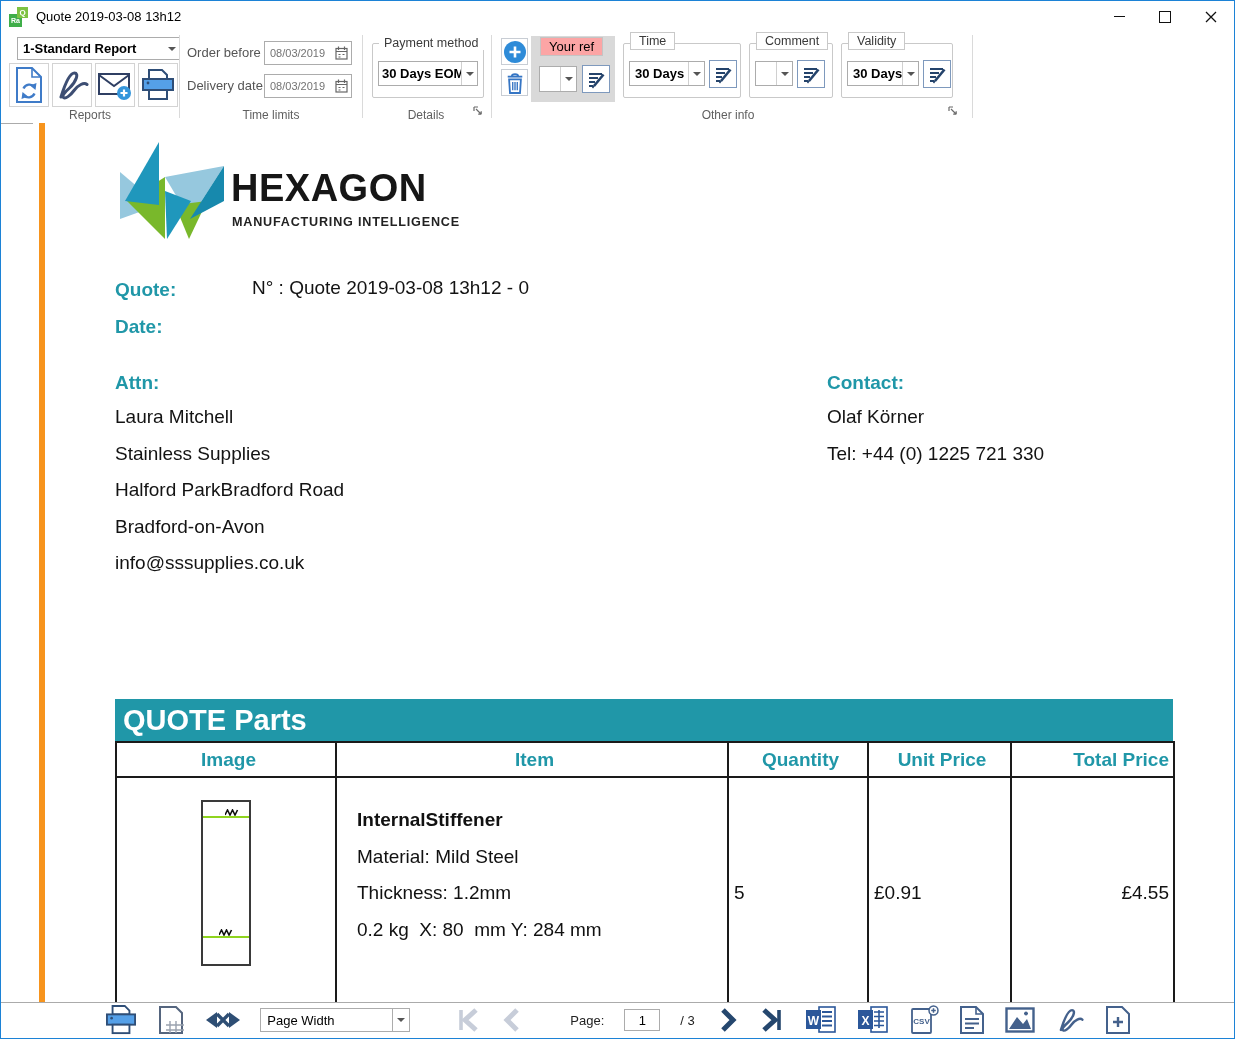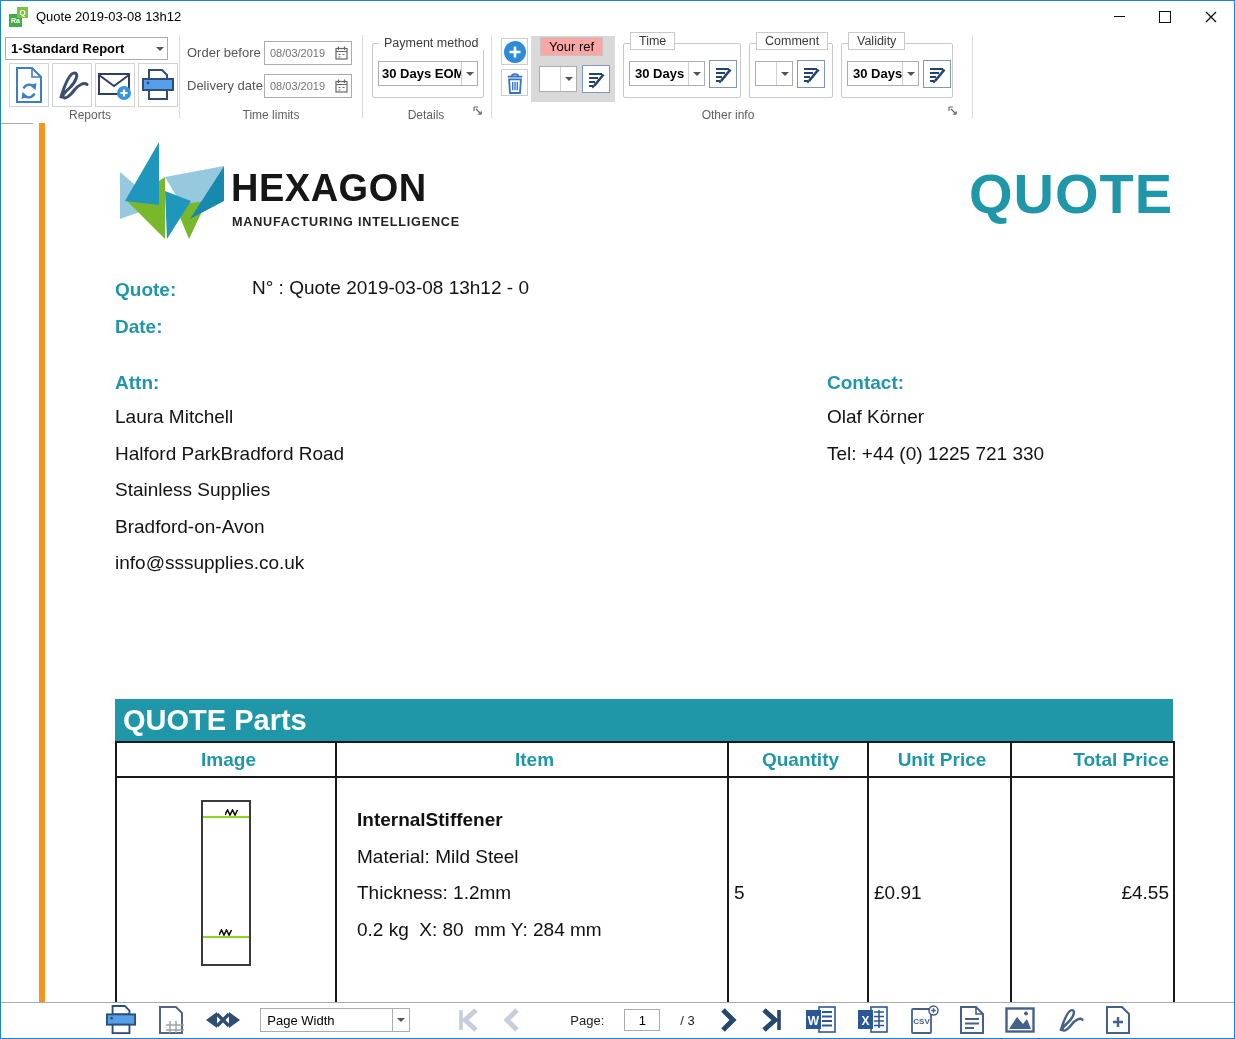--- a/index.html
+++ b/index.html
@@ -108,21 +108,21 @@
       <div class="wbtn">
         <svg width="12" height="12">
             <path d="M1,1 L11,11 M11,1 L1,11" stroke="#111" stroke-width="1.3"></path>
           </svg>
       </div>
     </div>
   </div>
 
   <div class="ribbon">
 
-    <div class="combo" style="left:4px;top:5px;width:163px;height:23px;">
+    <div class="combo" style="left:16px;top:5px;width:163px;height:23px;">
       <span class="ctext">1-Standard Report</span>
       <span class="cbtn">
           <span class="car"></span>
         </span>
     </div>
     <div class="iconbtn" style="left:8px;top:31px;width:40px;height:44px;">
       <svg width="30" height="36" viewBox="0 0 30 36">
         <path d="M3,1 h15 l9,9 v25 h-24 z" fill="#fff" stroke="#3F7BC8" stroke-width="2"></path>
         <path d="M18,1 v9 h9" fill="none" stroke="#3F7BC8" stroke-width="1.6"></path>
         <path d="M9.5,21.5 a6.5,6.5 0 0 1 11,-1.5" fill="none" stroke="#3F7BC8" stroke-width="2.4"></path>
@@ -292,31 +292,30 @@
         <polygon points="3,33 42,66 3,80" fill="#96C8DE"></polygon>
         <polygon points="48,38 107,27 73,80" fill="#96C8DE"></polygon>
         <polygon points="10,62 48,38 48,100" fill="#79B82B"></polygon>
         <polygon points="58,66 90,62 72,100" fill="#79B82B"></polygon>
         <polygon points="42,3 8,62 42,66" fill="#1F97BC"></polygon>
         <polygon points="48,52 74,62 50,100" fill="#1F97BC"></polygon>
         <polygon points="73,80 107,27 107,62" fill="#1789AD"></polygon>
       </svg>
       <div class="abs brandname" style="left:186px;top:44px;">HEXAGON</div>
       <div class="abs brandtag" style="left:187px;top:92px;">MANUFACTURING INTELLIGENCE</div>
-      <div class="abs bigtitle teal" style="left:700px;top:38px;width:428px;">QUOTE</div>
 
       <div class="abs sechead teal" style="left:70px;top:156px;">Quote:</div>
       <div class="abs dline" style="left:207px;top:147px;">N° : Quote 2019-03-08 13h12 - 0</div>
       <div class="abs sechead teal" style="left:70px;top:193px;">Date:</div>
 
       <div class="abs sechead teal" style="left:70px;top:249px;">Attn:</div>
       <div class="abs" style="left:70px;top:276px;">
         <div class="dline">Laura Mitchell</div>
+        <div class="dline">Stainless Supplies</div>
         <div class="dline">Halford ParkBradford Road</div>
-        <div class="dline">Stainless Supplies</div>
         <div class="dline">Bradford-on-Avon</div>
         <div class="dline">info@sssupplies.co.uk</div>
       </div>
 
       <div class="abs sechead teal" style="left:782px;top:249px;">Contact:</div>
       <div class="abs" style="left:782px;top:276px;">
         <div class="dline">Olaf Körner</div>
         <div class="dline">Tel: +44 (0) 1225 721 330</div>
       </div>
 

